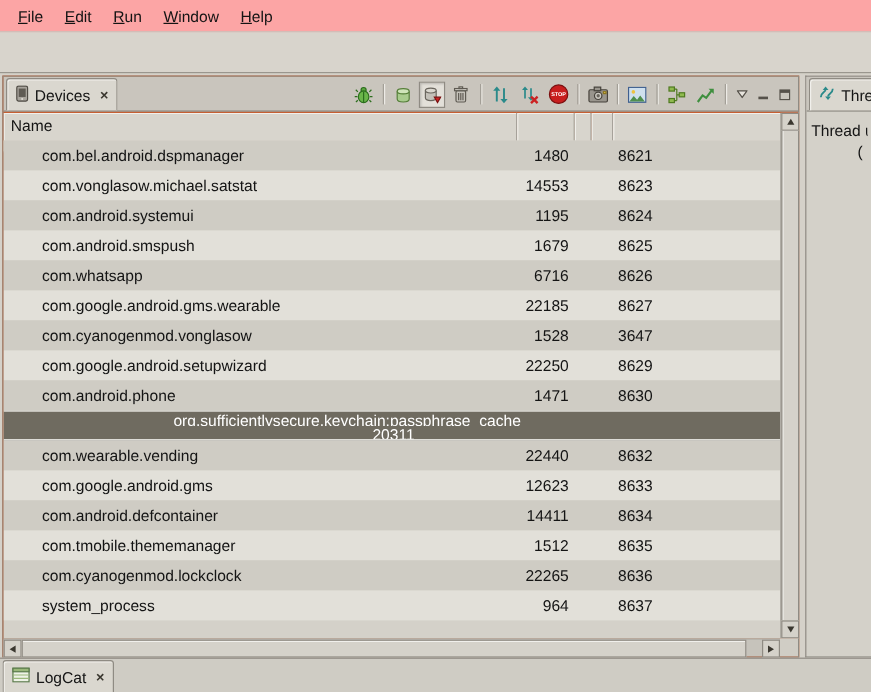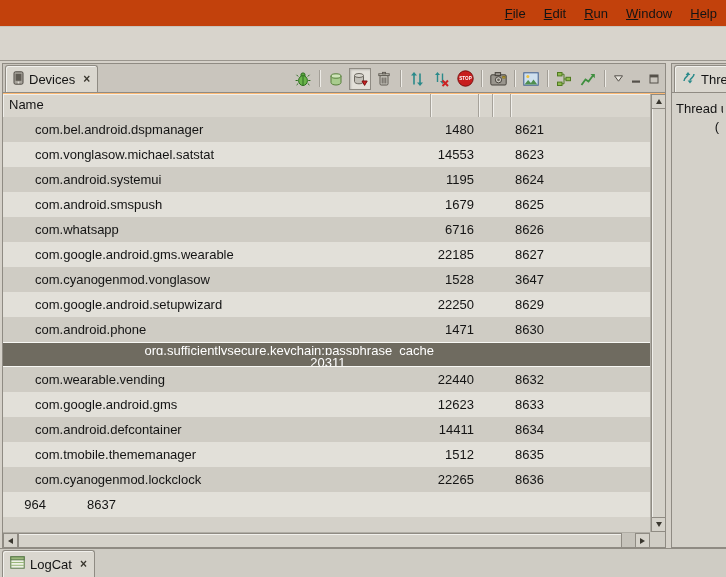--- a/index.html
+++ b/index.html
@@ -6,31 +6,31 @@
   html,body { width:726px; height:577px; }
   body {
     font-family:"Liberation Sans", sans-serif;
     font-size:13px; color:#141414;
     background:#d5d1c9; position:relative; overflow:hidden;
   }
 
   
   .menubar { position:absolute; top:0; left:0; right:0; height:27px;
     display:flex; align-items:center; padding-left:6px;
-    background:#c2410c; border-bottom:1px solid #c8c4bc;justify-content:flex-end; }
+    background:#fca5a5; border-bottom:1px solid #c8c4bc; }
   .menu-item { display:inline-block; padding:3px 9px; white-space:nowrap; }
   .menu-item::first-letter { text-decoration:underline; }
 
   
   .toolbar-strip { position:absolute; top:27px; left:0; right:0; height:34px;
     background:#d8d4cc; border-bottom:1px solid #9a968e; }
 
   
   .devices-panel { position:absolute; left:2px; top:63px; width:664px; height:485px;
-    border:1px solid #8f8b83; background:#fdba74; }
+    border:1px solid #8f8b83; background:#c2410c; }
   .threads-panel { position:absolute; left:671px; top:63px; right:0; height:485px;
     border:1px solid #8f8b83; border-right:none; background:#d4d1c9; overflow:hidden; }
 
   .panel-tabbar { height:29px; background:#c9c5bd; border-bottom:1px solid #8f8b83;
     display:flex; align-items:flex-end; position:relative; overflow:hidden; }
   .tab { height:27px; margin-left:2px; padding:0 7px; display:flex; align-items:center;
     gap:5px; background:#dad7cf; border:1px solid #8f8b83; border-bottom:none;
     border-top-left-radius:3px; border-top-right-radius:3px;
     box-shadow: inset 1px 1px 0 #f1f0ec; white-space:nowrap; }
   .tab-close { font-size:12px; font-weight:bold; color:#3a372f; margin-left:3px; }
@@ -359,20 +359,21 @@
     <div class="cell port">8635</div>
   </div>
         <div class="trow dark">
     <div class="cell name">com.cyanogenmod.lockclock</div>
     <div class="cell pid">22265</div>
     <div class="cell c3"></div>
     <div class="cell c4"></div>
     <div class="cell port">8636</div>
   </div>
         <div class="trow light">
+    <div class="cell name">system_process</div>
     <div class="cell pid">964</div>
     <div class="cell c3"></div>
     <div class="cell c4"></div>
     <div class="cell port">8637</div>
   </div>
       </div>
 
     <div class="vscroll">
       <div class="sb-btn up">
           <span class="tri tri-up"></span>

